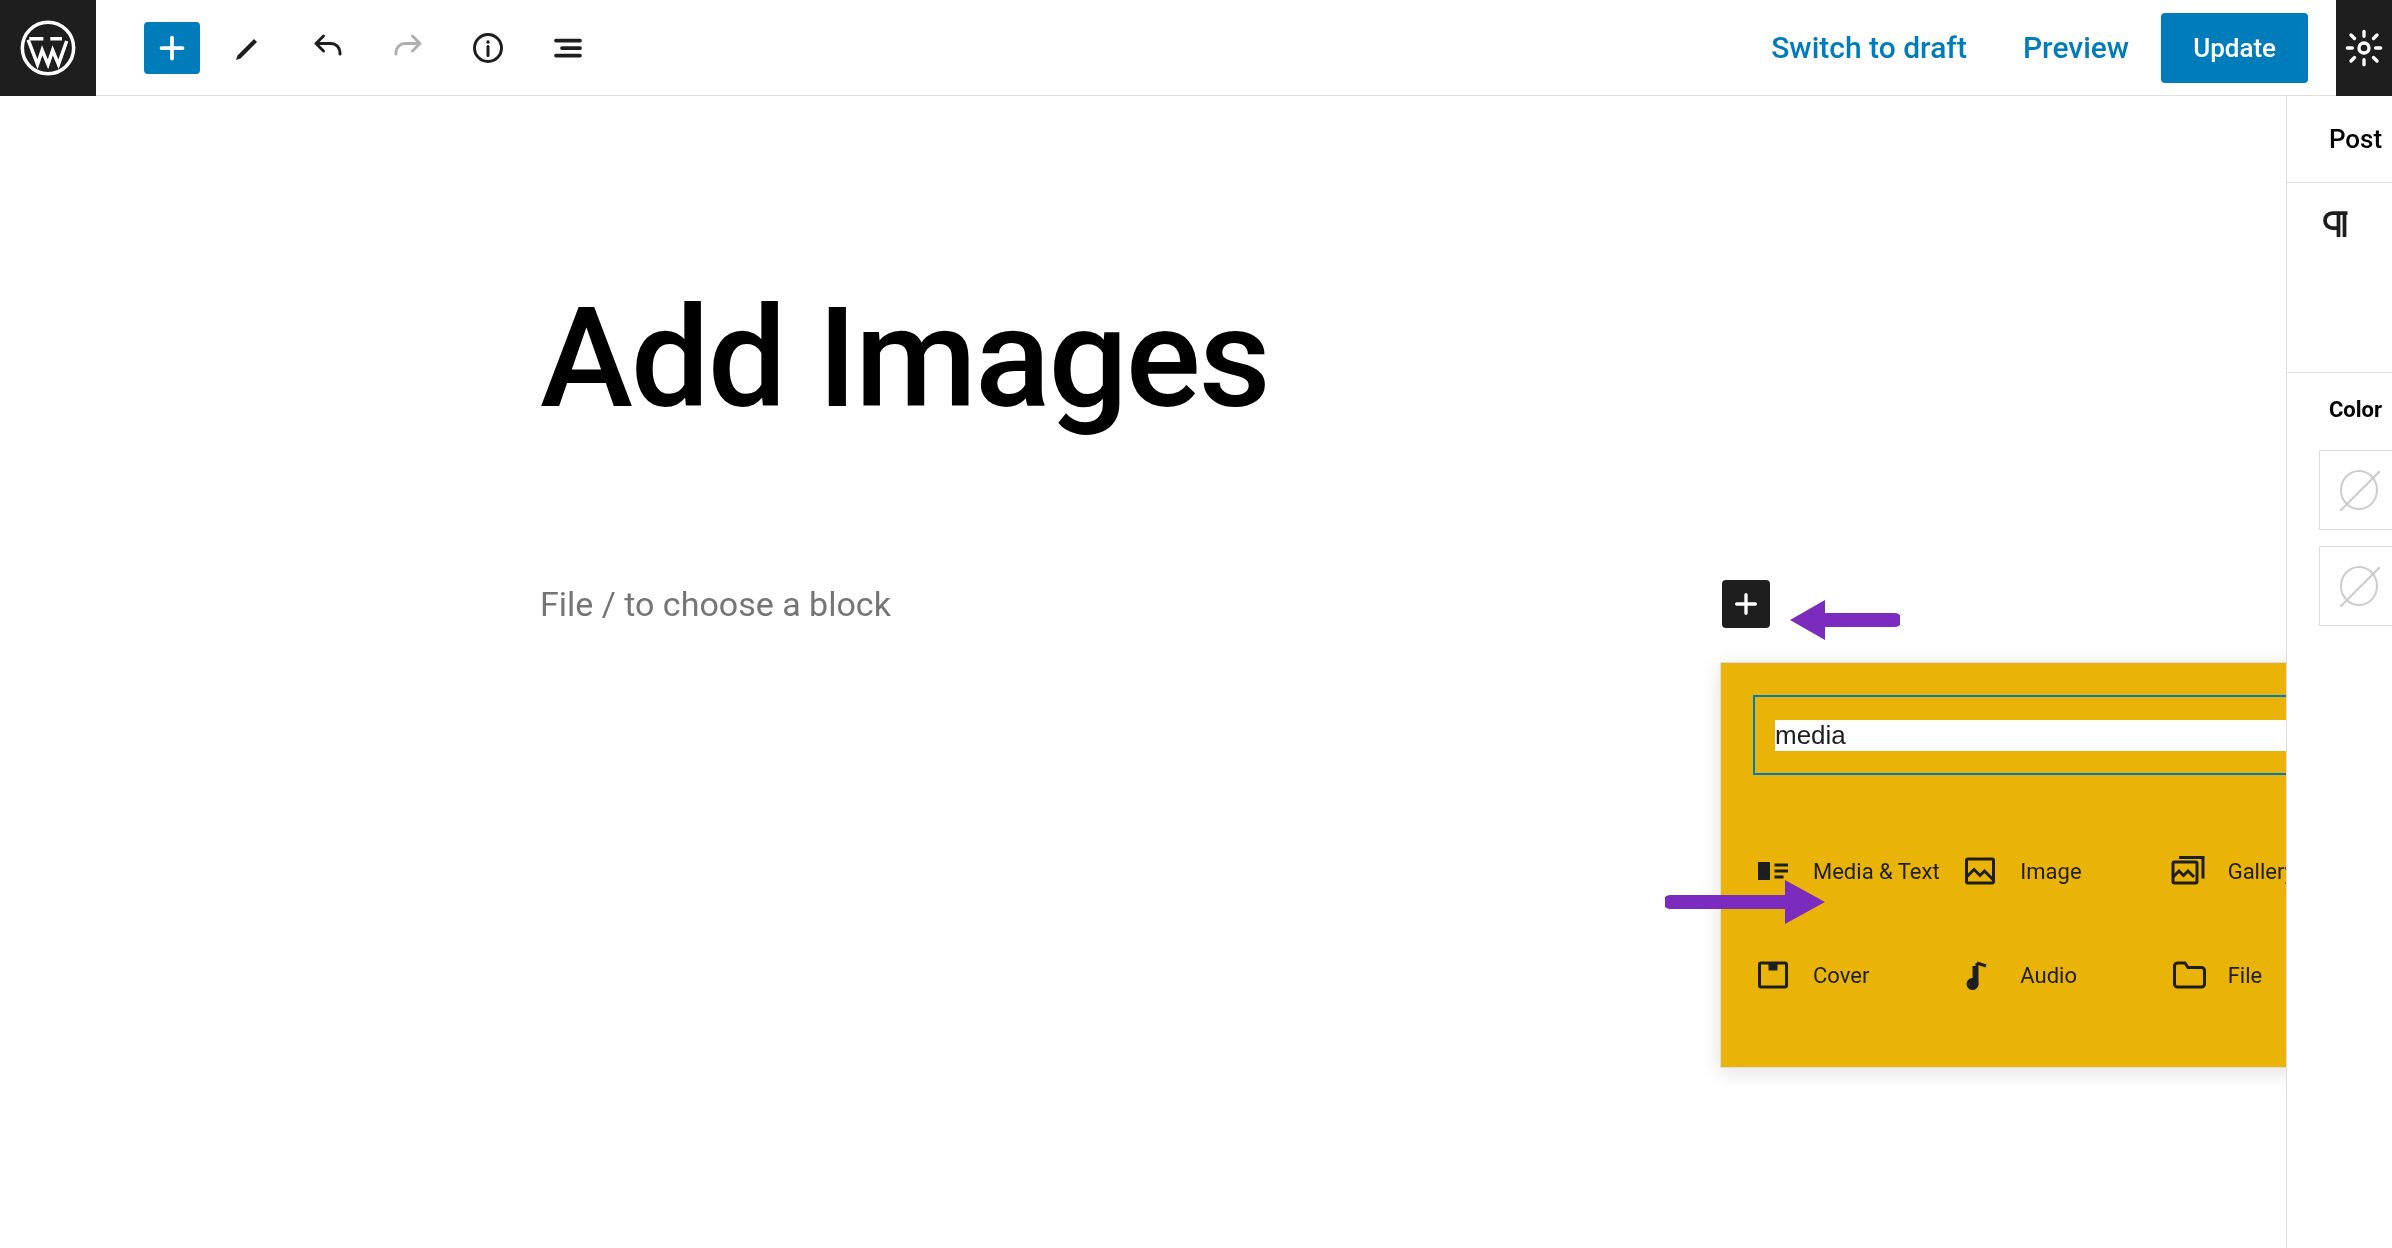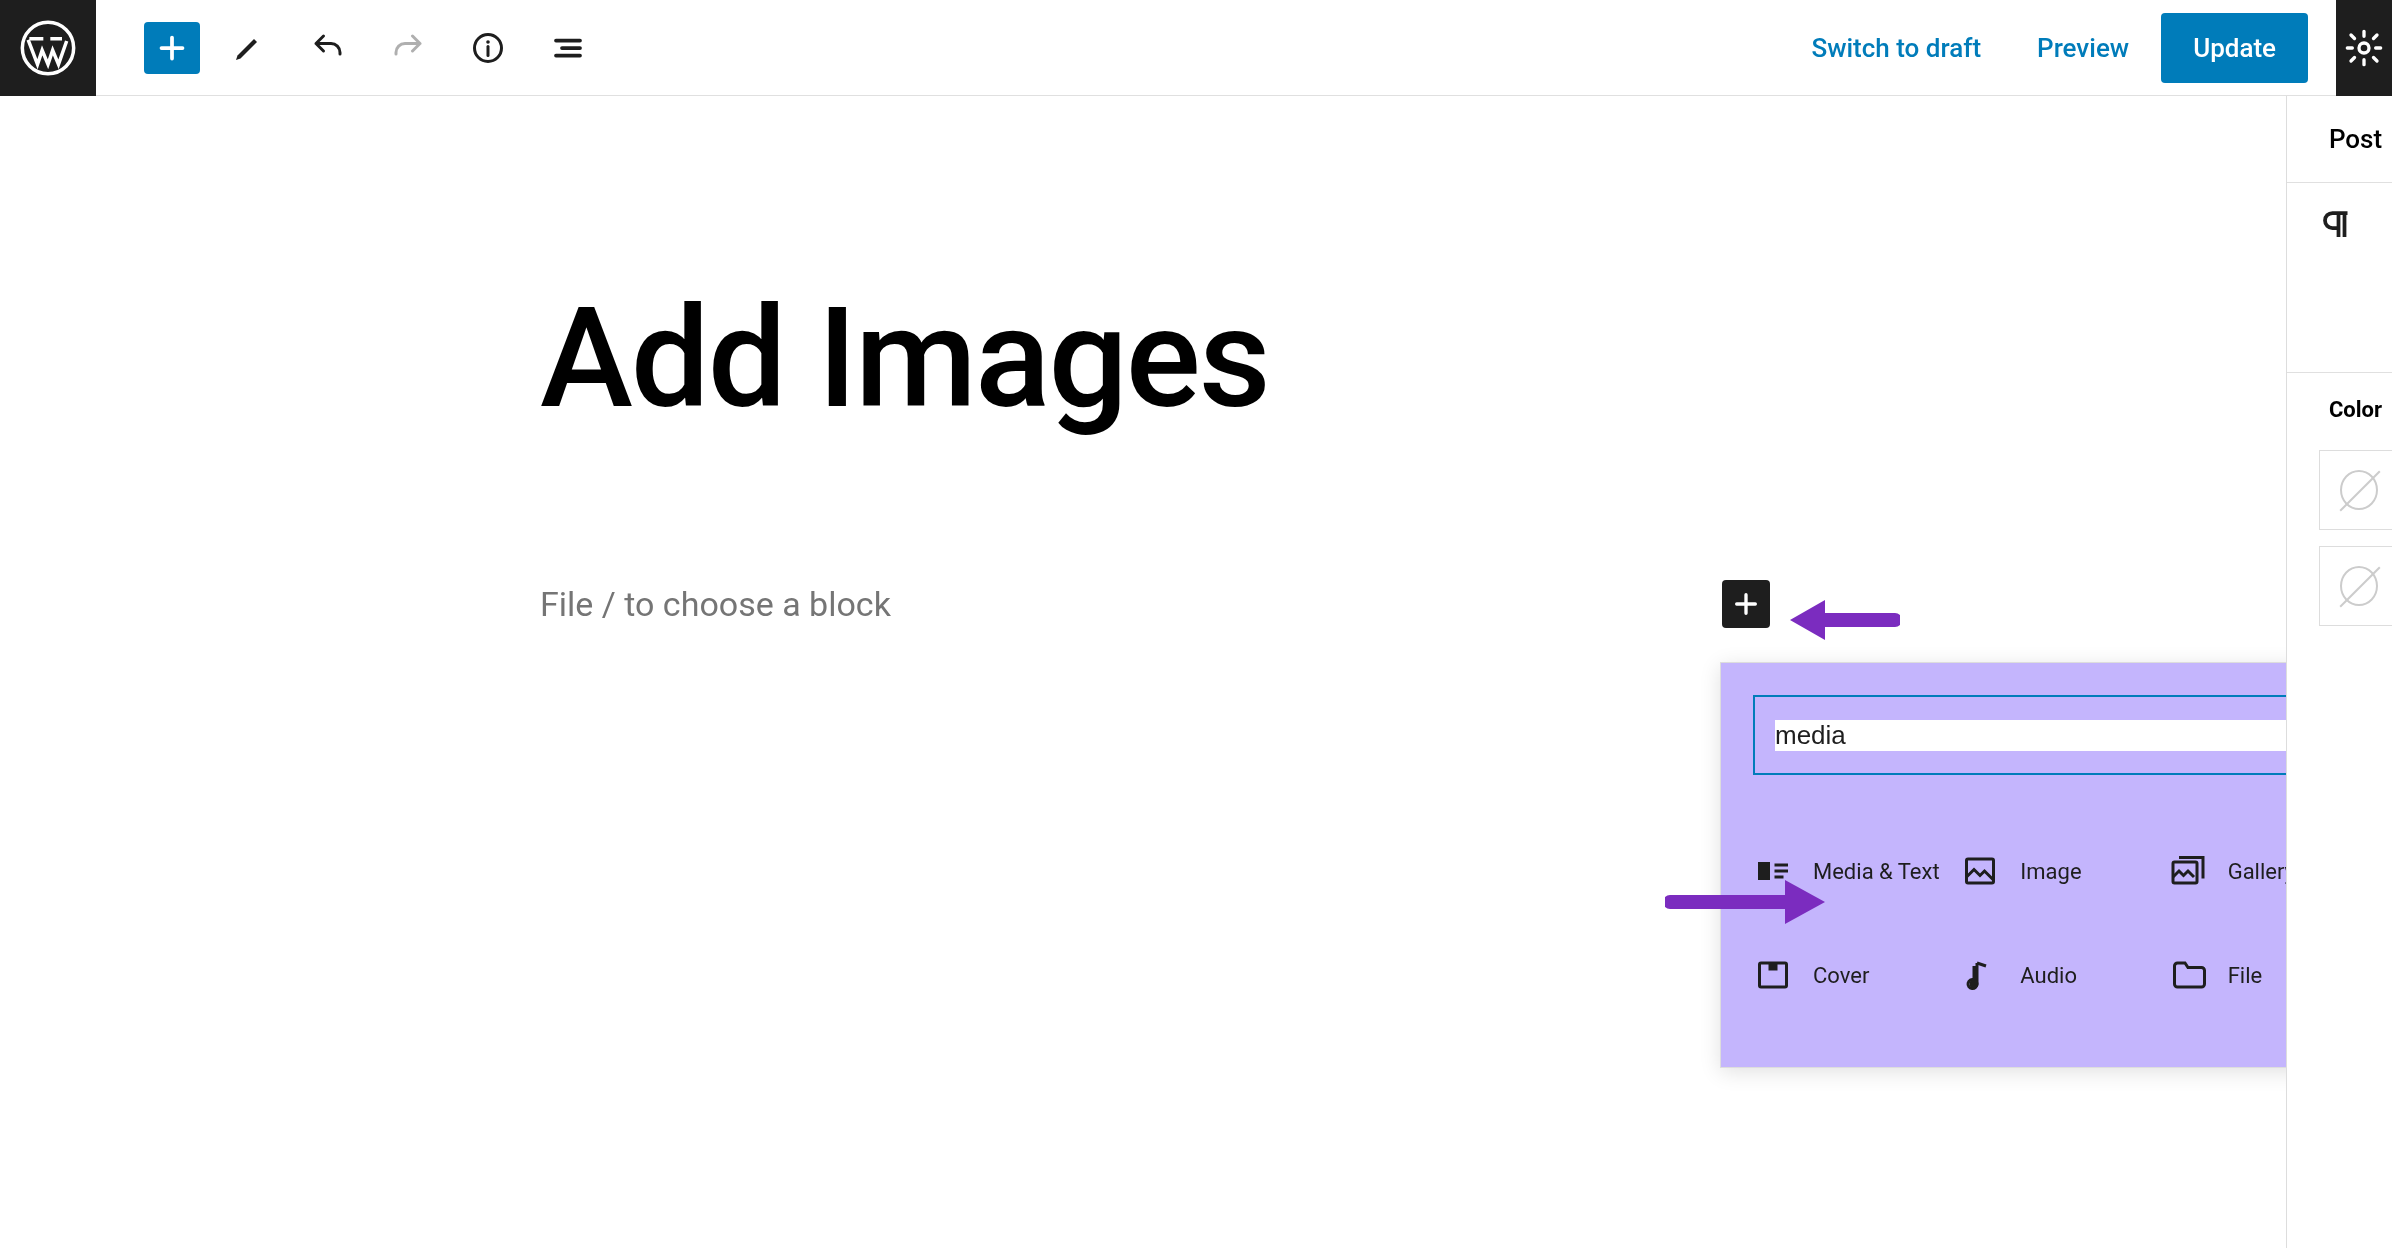--- a/index.html
+++ b/index.html
@@ -51,21 +51,21 @@
       border-radius: 4px;
     }
     .toolbar-right {
       margin-left: auto;
       display: flex;
       align-items: center;
       gap: 8px;
     }
     .text-link {
       color: #007cba;
-      font-size: 26px;
+      font-size: 30px;
       font-weight: 500;
       padding: 12px 24px;
       cursor: pointer;
     }
     .update-btn {
       background: #007cba;
       color: #fff;
       font-size: 26px;
       font-weight: 500;
       padding: 20px 32px;
@@ -123,21 +123,21 @@
       pointer-events: none;
     }
     .arrow svg { display: block; }
 
     
     .block-inserter {
       position: absolute;
       top: 662px;
       left: 1720px;
       width: 672px;
-      background: #c4b5fd;
+      background: #eab308;
       border: 1px solid #ddd;
       box-shadow: 0 4px 20px rgba(0,0,0,0.12);
     }
     .search-wrap {
       padding: 32px 32px 24px 32px;
     }
     .search-box {
       border: 2px solid #007cba;
       display: flex;
       align-items: center;

